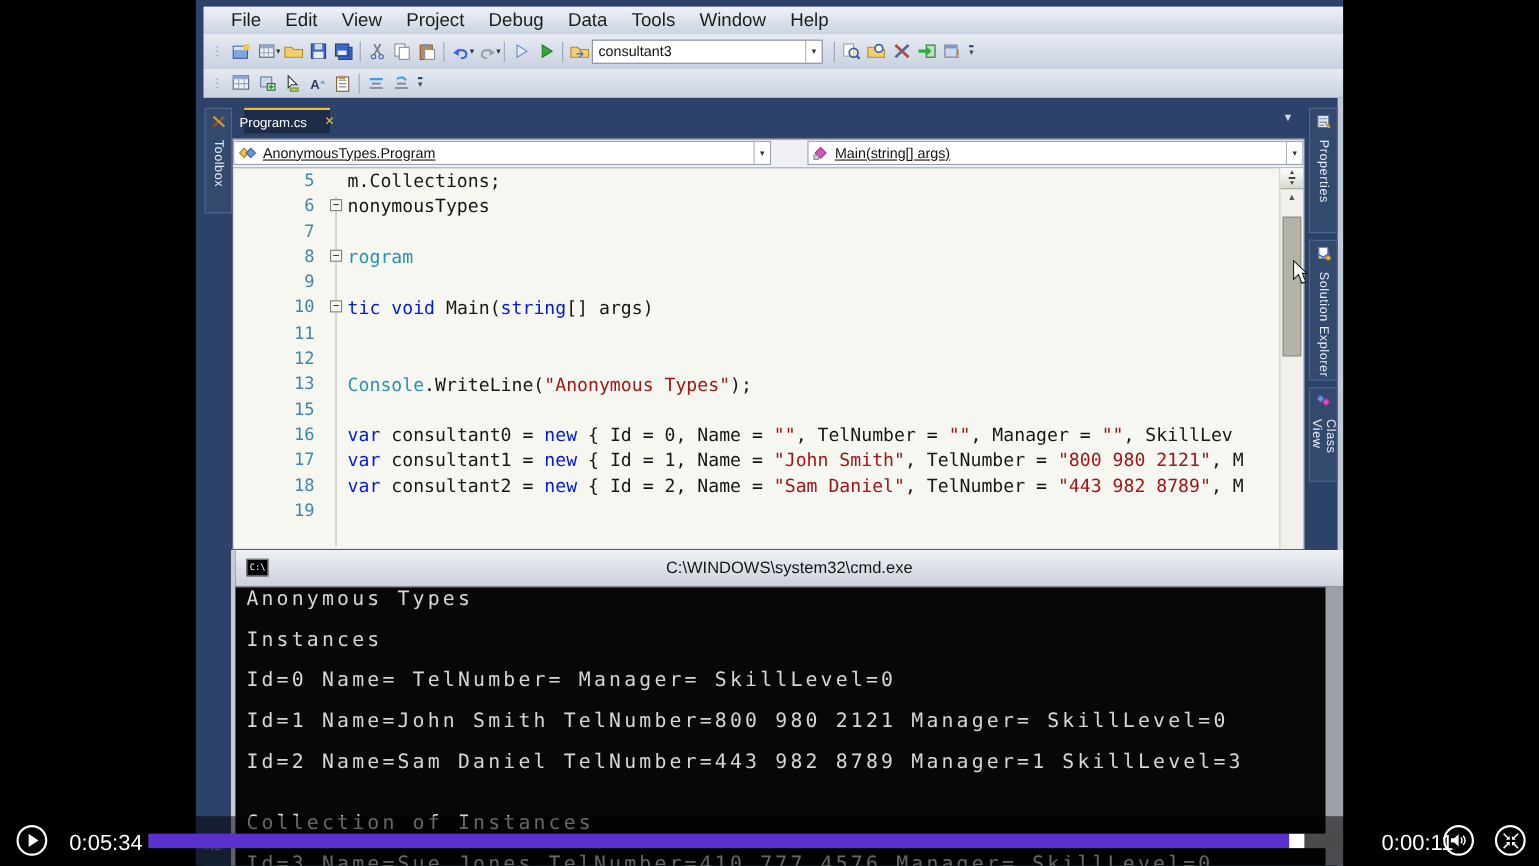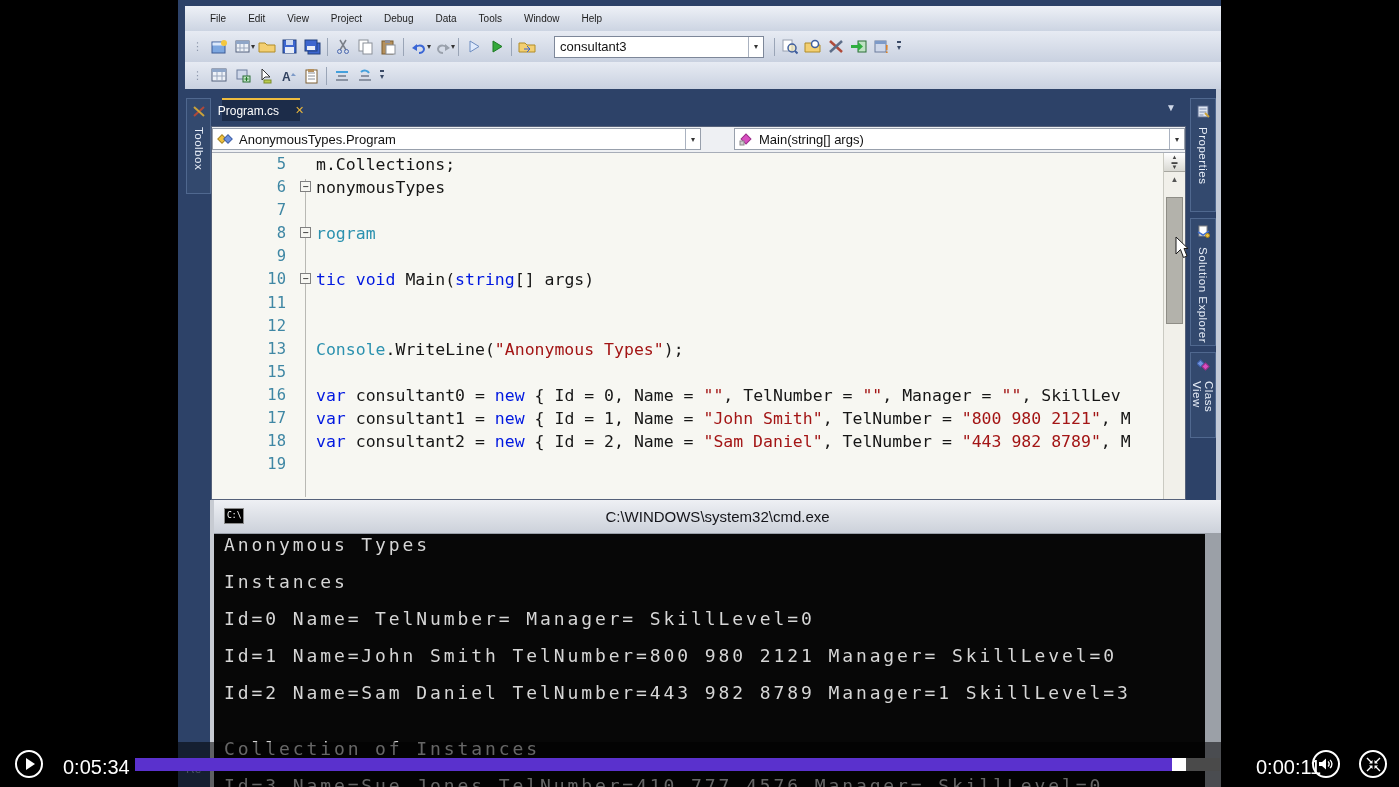--- a/index.html
+++ b/index.html
@@ -4,31 +4,31 @@
 <style>
   html,body{margin:0;padding:0;background:#000;}
   .stage{position:relative;width:1399px;height:787px;background:#000;overflow:hidden;
          font-family:"Liberation Sans",sans-serif;}
   .video{position:absolute;left:178px;top:0;width:1043px;height:787px;background:#2d4268;}
 
   
   .menubar{position:absolute;left:7px;right:0;top:6px;height:25px;
            background:linear-gradient(#eef1f7,#ccd4e2);border-bottom:1px solid #b9c0ce;
            display:flex;align-items:center;padding-left:14px;}
-  .menu-item{font-size:10px;color:#1c1c1c;padding:3px 11px;}
+  .menu-item{font-size:17px;color:#1c1c1c;padding:3px 11px;}
   .tbar{position:absolute;left:7px;right:0;display:flex;align-items:center;
         background:linear-gradient(#e7ebf3,#c9d1e0);}
   #tbar1{top:31px;height:31px;}
   #tbar2{top:62px;height:27px;border-bottom:1px solid #a9b2c2;}
   .grip{color:#8d97ab;font-size:11px;margin:0 5px 0 7px;}
   .tbtn{width:23px;height:22px;display:flex;align-items:center;justify-content:center;flex:none;}
   .tsep{width:1px;height:18px;background:#9aa5b7;margin:0 3px;flex:none;}
   .caret{font-size:8px;color:#333;margin-left:-3px;}
   .ovf{font-size:8px;color:#3a4a66;border-top:2px solid #3a4a66;margin-left:4px;line-height:8px;padding-top:1px;}
-  .combo{margin-left:16px;width:208px;height:20px;background:#fff;border:1px solid #7d8799;
+  .combo{margin-left:0;width:208px;height:20px;background:#fff;border:1px solid #7d8799;
          display:flex;align-items:center;font-size:13px;flex:none;}
   .combo .val{flex:1;padding-left:5px;color:#111;}
   .cbtn{width:15px;height:100%;border-left:1px solid #aab2c0;display:flex;align-items:center;
         justify-content:center;font-size:8px;color:#333;box-sizing:border-box;}
 
   
   .ide-body{position:absolute;left:7px;right:0;top:89px;bottom:0;background:#2d4268;}
   .right-edge{position:absolute;right:0;top:0;bottom:0;width:5px;background:#c3cad7;}
   .vstrip-tab{position:absolute;background:#33496e;border:1px solid #50688f;display:flex;
               flex-direction:column;align-items:center;gap:5px;padding-top:5px;box-sizing:border-box;}
@@ -45,21 +45,21 @@
   .tabgroup-caret{position:absolute;left:981px;top:13px;color:#cfd8e8;font-size:10px;}
 
   .editor{position:absolute;left:26px;top:37px;width:975px;height:374px;background:#f7f7f2;
           border:1px solid #55617a;box-sizing:border-box;}
   .navbar{position:absolute;left:0;right:0;top:0;height:26px;background:#eef0f3;
           border-bottom:1px solid #a7adb8;display:flex;box-sizing:border-box;}
   .navcombo{height:22px;margin-top:1px;background:#fff;border:1px solid #98a0ac;display:flex;
             align-items:center;font-size:13px;box-sizing:border-box;}
   #navcombo1{width:489px;margin-right:2px;}
   #navcombo2{flex:1;margin-left:31px;}
-  .nval{flex:1;color:#111;padding-left:4px;white-space:nowrap;overflow:hidden;}
+  .nval{flex:1;color:#111;padding-left:4px;white-space:nowrap;overflow:hidden;text-decoration:underline;}
   .nicon{margin:0 2px 0 4px;flex:none;display:flex;}
 
   .code{position:absolute;left:0;right:0;top:26px;bottom:0;overflow:hidden;}
   .fold-guide{position:absolute;left:93px;top:26px;bottom:2px;width:1px;background:#b9b9b4;}
   .code-line{display:flex;height:23.1px;line-height:23.1px;white-space:pre;
              font-family:"DejaVu Sans Mono",monospace;font-size:16.5px;}
   .ln{width:74px;text-align:right;padding-right:12px;color:#3f87a4;flex:none;font-size:15.5px;}
   .fold{width:18px;flex:none;position:relative;}
   .foldbox{position:absolute;left:2px;top:5px;width:11px;height:11px;background:#f7f7f2;
            border:1px solid #808080;font-size:10px;line-height:9px;text-align:center;color:#222;

